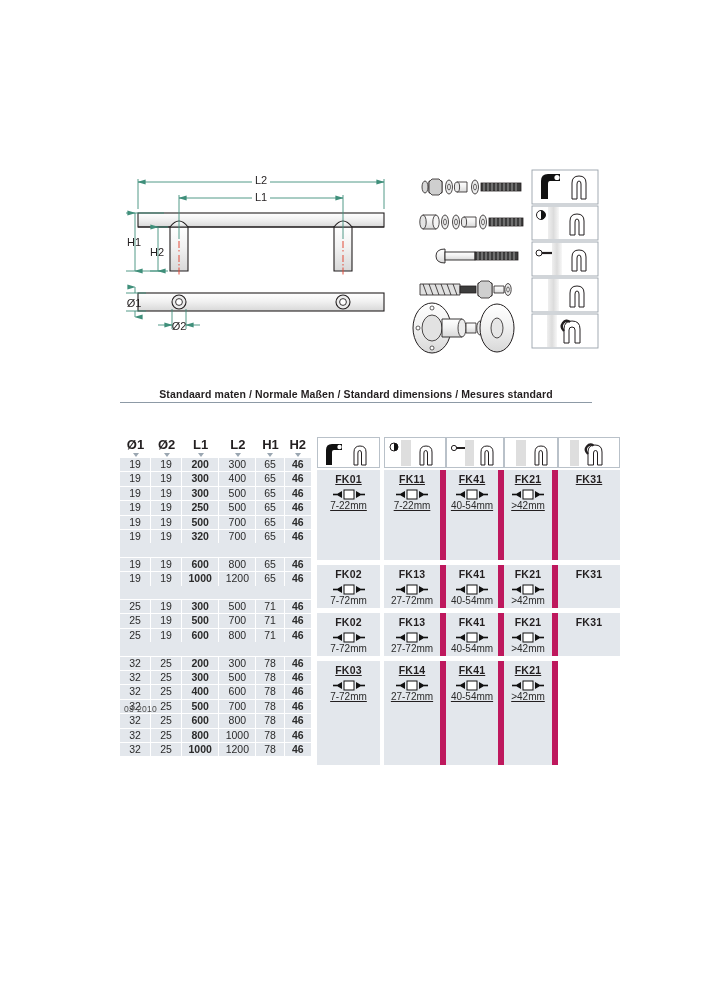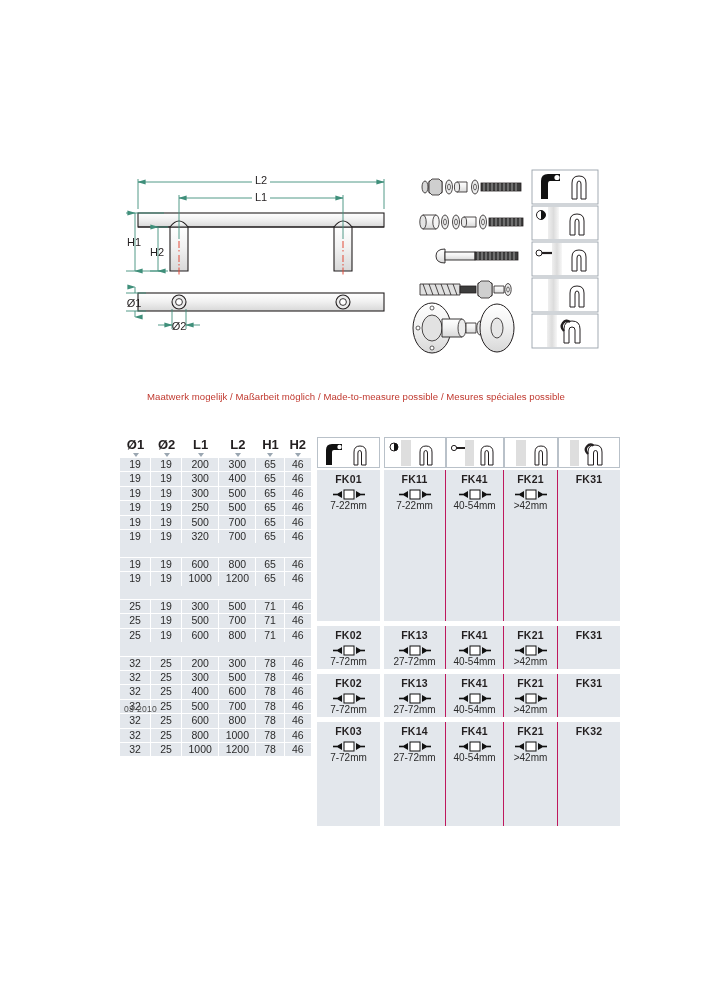--- a/index.html
+++ b/index.html
@@ -102,24 +102,24 @@
   }
   #dims-table td:last-child { border-right: none; }
   #dims-table tr.grp-last td { border-bottom: none; }
   .dim-group-sep td {
     height: 5px;
     background: #ffffff;
     border: none;
   }
   .col-d1 { width: 31px; }
   .col-d2 { width: 31px; }
-  .col-l1 { width: 37px; }
+  .col-l1 { width: 37px; font-weight: bold; }
   .col-l2 { width: 37px; }
   .col-h1 { width: 28px; }
-  .col-h2 { width: 27px; }
+  .col-h2 { width: 27px; font-weight: bold; }
 
   
   #fixings {
     flex: 1 1 auto;
     margin-left: 6px;
   }
   .fix-header-row {
     display: flex;
     height: 31px;
     margin-bottom: 2px;
@@ -135,21 +135,21 @@
   }
   .fix-hdr-gap { width: 4px; flex: 0 0 4px; }
 
   .fix-row {
     display: flex;
     margin-bottom: 5px;
   }
   .fix-cell {
     background: #e3e7ec;
     box-sizing: border-box;
-    border-right: 1px solid #be185d;
+    border-right: 6px solid #be185d;
     display: flex;
     flex-direction: column;
     align-items: center;
     padding-top: 3px;
   }
   .fix-cell.nosep { border-right: none; }
   .fix-gap { width: 4px; flex: 0 0 4px; background: #ffffff; }
   .fix-code {
     font-size: 10.5px;
     font-weight: bold;
@@ -172,24 +172,24 @@
     white-space: nowrap;
   }
   
   .w-c1 { width: 63px; flex: 0 0 63px; }
   .w-c2 { width: 62px; flex: 0 0 62px; }
   .w-c3 { width: 58px; flex: 0 0 58px; }
   .w-c4 { width: 54px; flex: 0 0 54px; align-items: center; }
   .w-c5 { width: 62px; flex: 0 0 62px; }
 
   
-  .grp-h1 { height: 151px; }
+  .grp-h1 { height: 90px; text-decoration: underline; }
   .grp-h2 { height: 43px; }
   .grp-h3 { height: 43px; }
-  .grp-h4 { height: 104px; }
+  .grp-h4 { height: 104px; text-decoration: underline; }
 
   
   #footer-date {
     position: absolute;
     left: 124px;
     top: 704px;
     font-size: 8.6px;
     color: #4d4d4d;
     letter-spacing: 0.2px;
   }
@@ -425,21 +425,21 @@
         <rect x="412" y="149" width="66" height="34" fill="#ffffff" stroke="#9aa3ab" stroke-width="0.9"></rect>
         <rect x="427" y="150" width="10" height="32" fill="url(#door)" stroke="none"></rect>
         <path d="M444,178 L444,164 q0,-8 8,-8 q8,0 8,8 L460,178 L455,178 L455,165 q0,-3 -3,-3 q-3,0 -3,3 L449,178 Z" fill="#ffffff" stroke="#231f20" stroke-width="1"></path>
         <path d="M444,166 q-4,-4 -1,-8 q3,-4 7,-1" fill="none" stroke="#231f20" stroke-width="2.4"></path>
       </g>
     </g>
   </svg>
 </div>
 
 <div id="titles">
-  <span id="title-madetomeasure">Maatwerk mogelijk / Maßarbeit möglich / Made-to-measure possible / Mesures spéciales possible</span>
+  <span id="title-standard">Standaard maten / Normale Maßen / Standard dimensions / Mesures standard</span>
 </div>
 
 <div id="spec-block">
   <div class="dims-and-fix">
 
     <table id="dims-table">
       <thead>
         <tr>
           <th class="hdr-cell col-d1">
             <span>Ø1</span>
@@ -886,22 +886,19 @@
                 <svg width="34" height="11" viewBox="0 0 34 11">
                   <polygon points="4,5.5 10,2 10,9" fill="#111111"></polygon>
                   <line x1="1" y1="5.5" x2="5" y2="5.5" stroke="#111111" stroke-width="1.6"></line>
                   <rect x="12" y="1" width="10" height="9" fill="#ffffff" stroke="#111111" stroke-width="1"></rect>
                   <polygon points="30,5.5 24,2 24,9" fill="#111111"></polygon>
                   <line x1="33" y1="5.5" x2="29" y2="5.5" stroke="#111111" stroke-width="1.6"></line>
                 </svg>
               </div>
               <div class="fix-range">&gt;42mm</div>
             </div>
-            <div class="fix-cell w-c5 nosep">
-              <div class="fix-code">FK32</div>
-            </div>
           </div>
         </div>
     </div>
   </div>
 </div>
 
 <div id="footer-date">03-2010</div>
 
 </body></html>

